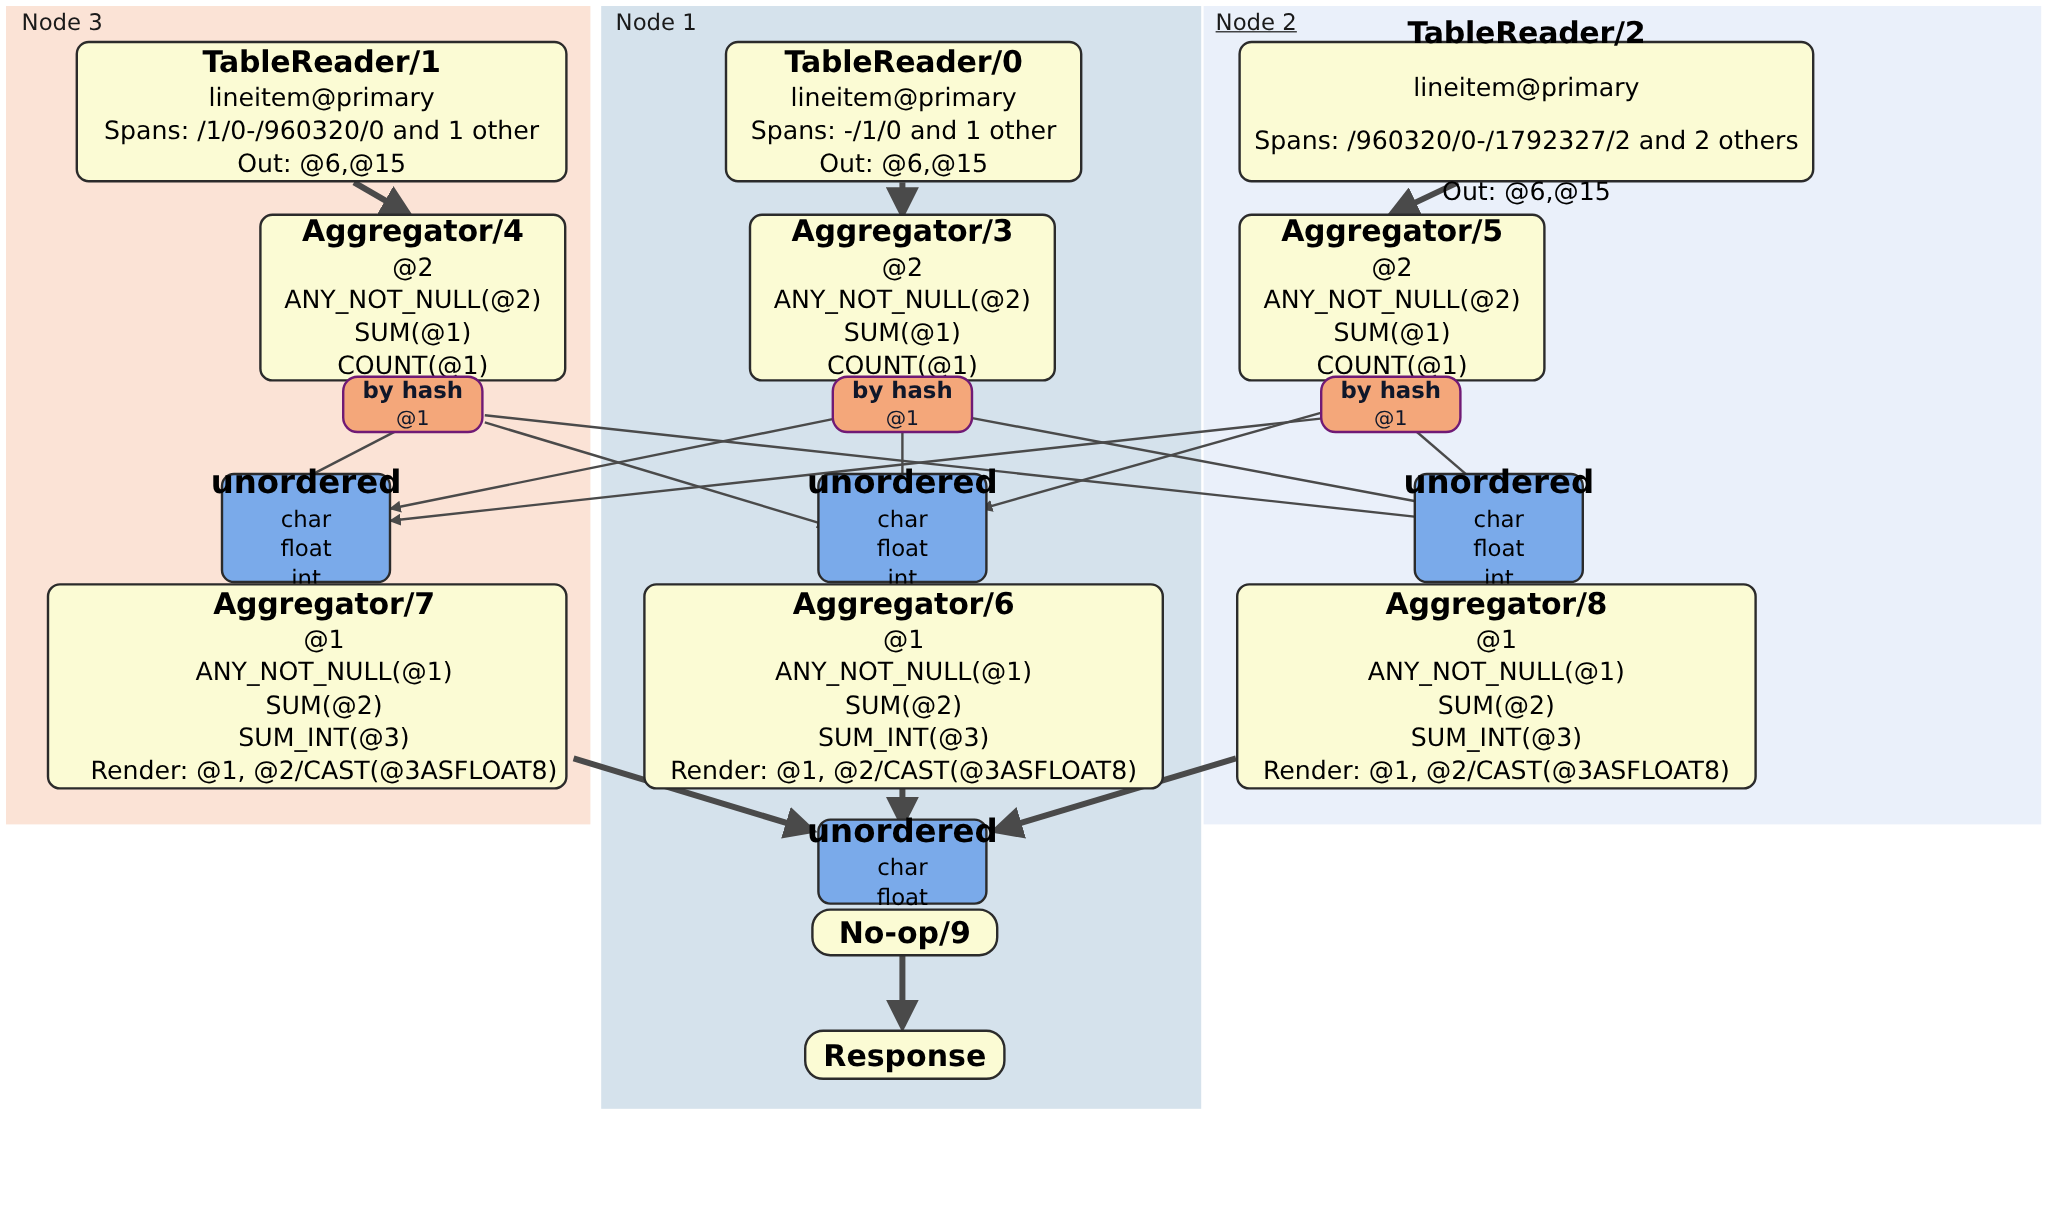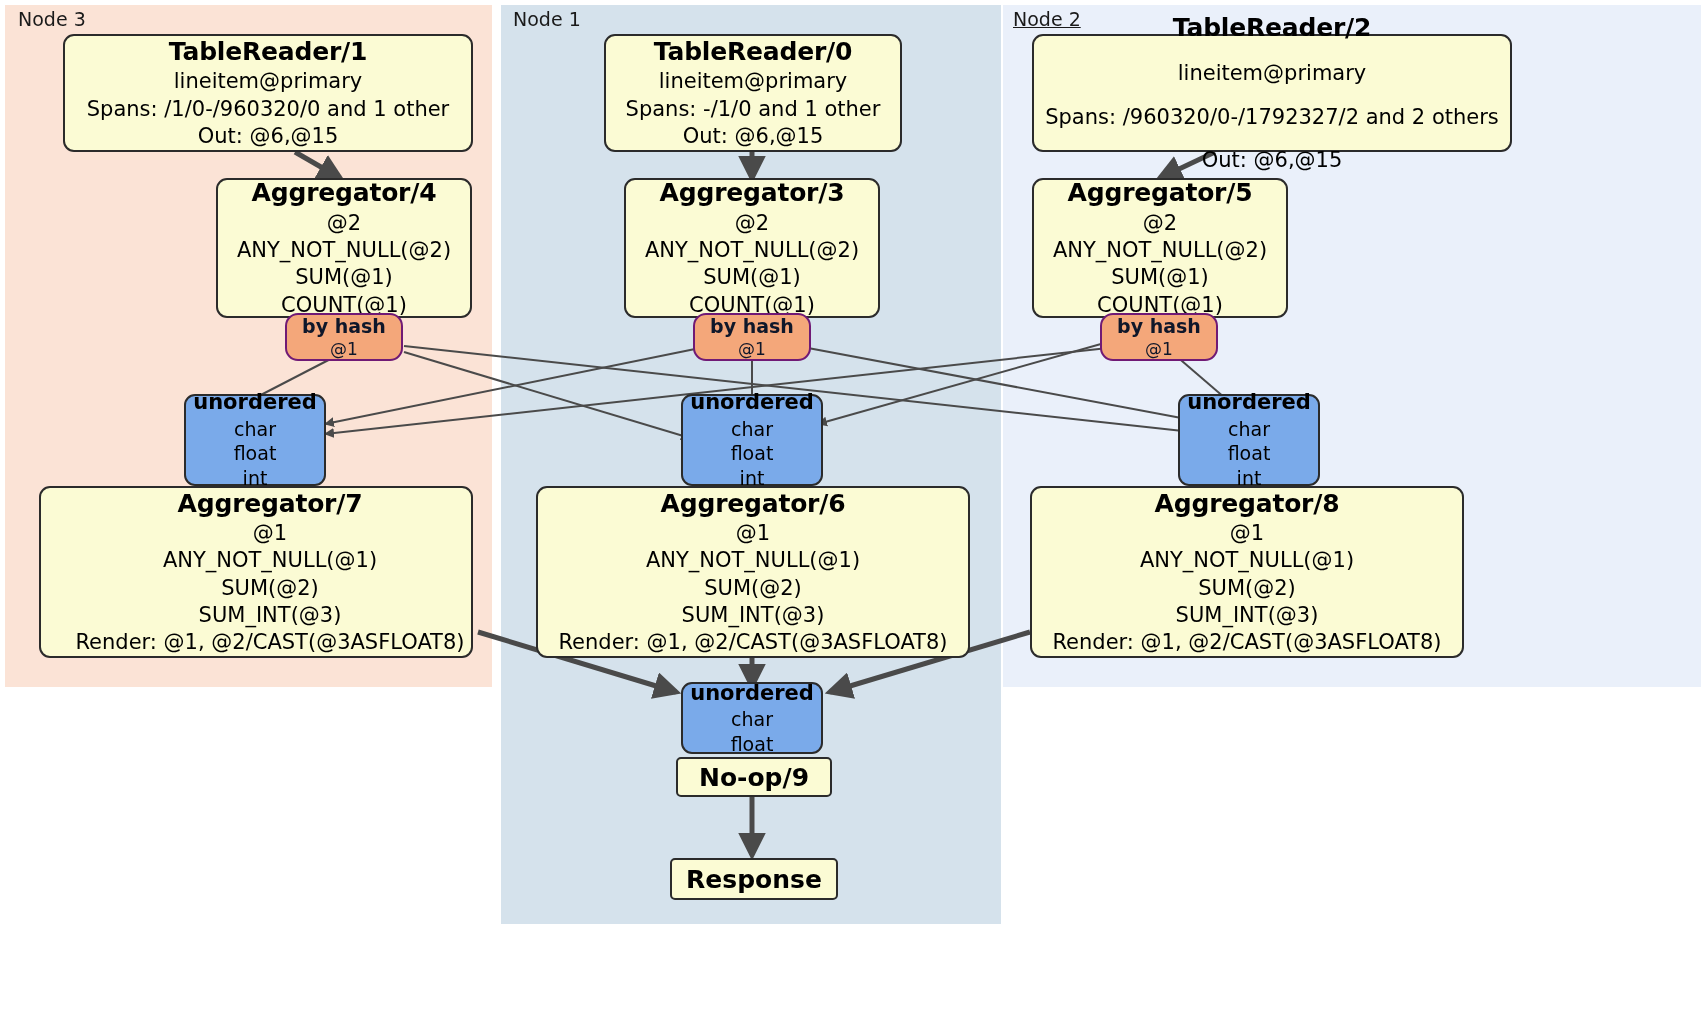--- a/index.html
+++ b/index.html
@@ -28,23 +28,23 @@
   .proc .ttl{font-weight:bold;font-size:25px;letter-spacing:-0.2px;}
   .hash{
     background:#f4a77a;border:2px solid #701a75;border-radius:13px;
     color:#0f172a;font-size:17px;
   }
   .hash .ttl{font-weight:bold;font-size:19px;}
   .unord{
     background:#7aaaea;border:2px solid #2b2b2b;border-radius:11px;
     color:#000;font-size:19px;
   }
-  .unord .ttl{font-weight:bold;font-size:21px;}
+  .unord .ttl{font-weight:bold;font-size:27px;}
   .small-proc{
-    background:#fbfbd4;border:2px solid #2b2b2b;border-radius:5px;
+    background:#fbfbd4;border:2px solid #2b2b2b;border-radius:16px;
     color:#000;font-weight:bold;font-size:25px;
     display:flex;align-items:center;justify-content:center;
   }
   .row{white-space:nowrap;}
 
   svg.edges{position:absolute;left:0;top:0;width:1706px;height:1016px;
             pointer-events:none;overflow:visible;}
 </style>
 </head>
 <body>

